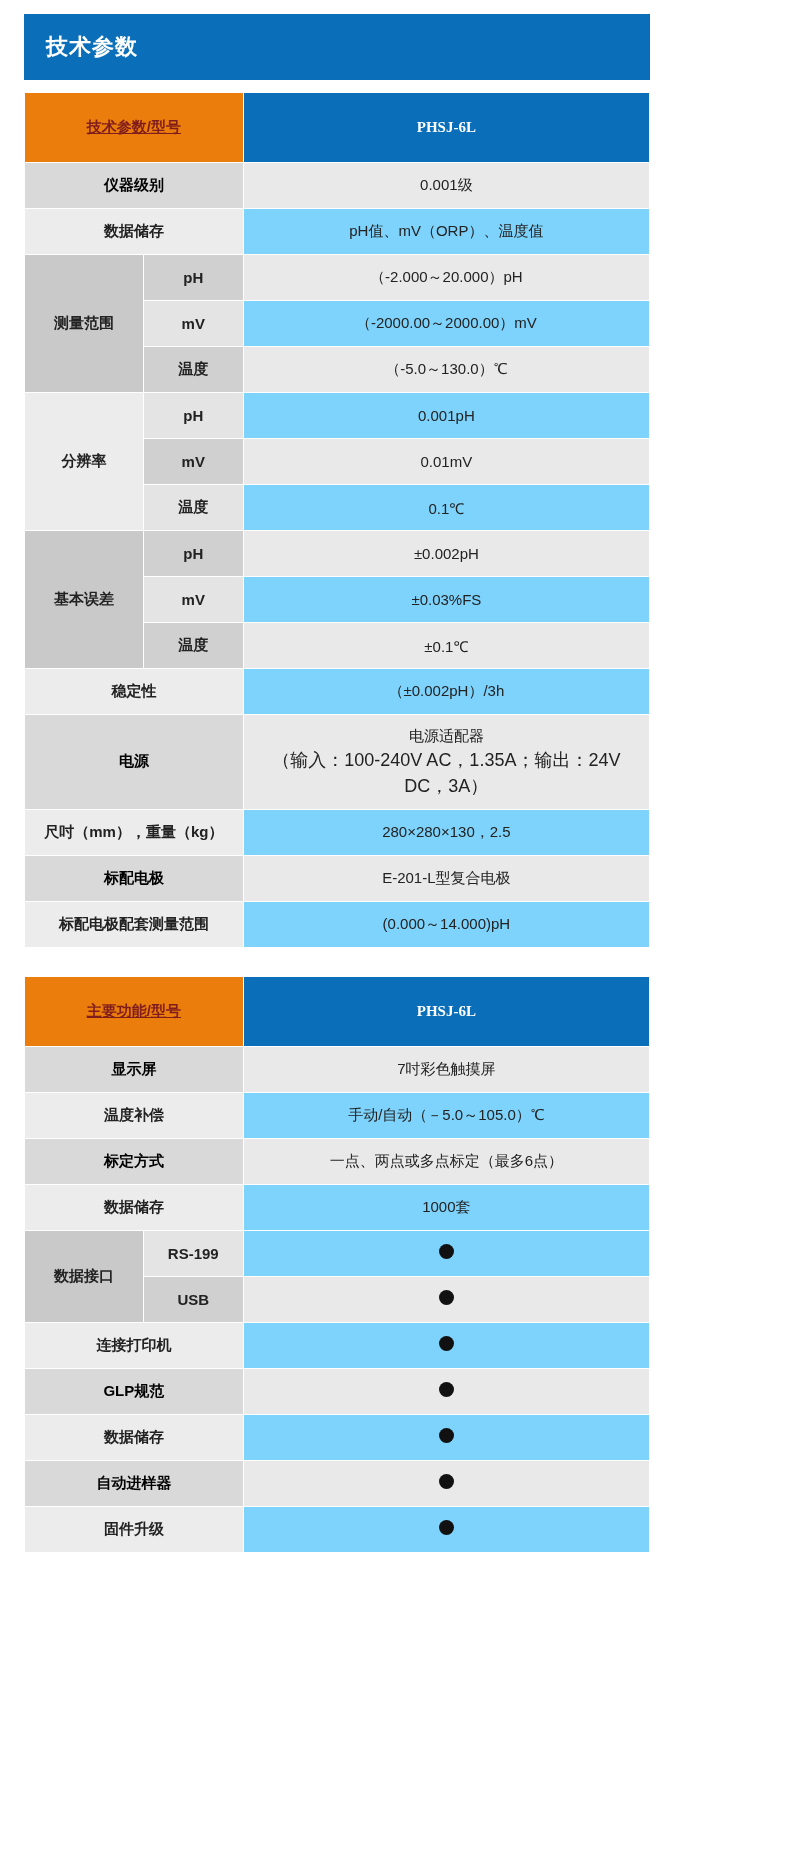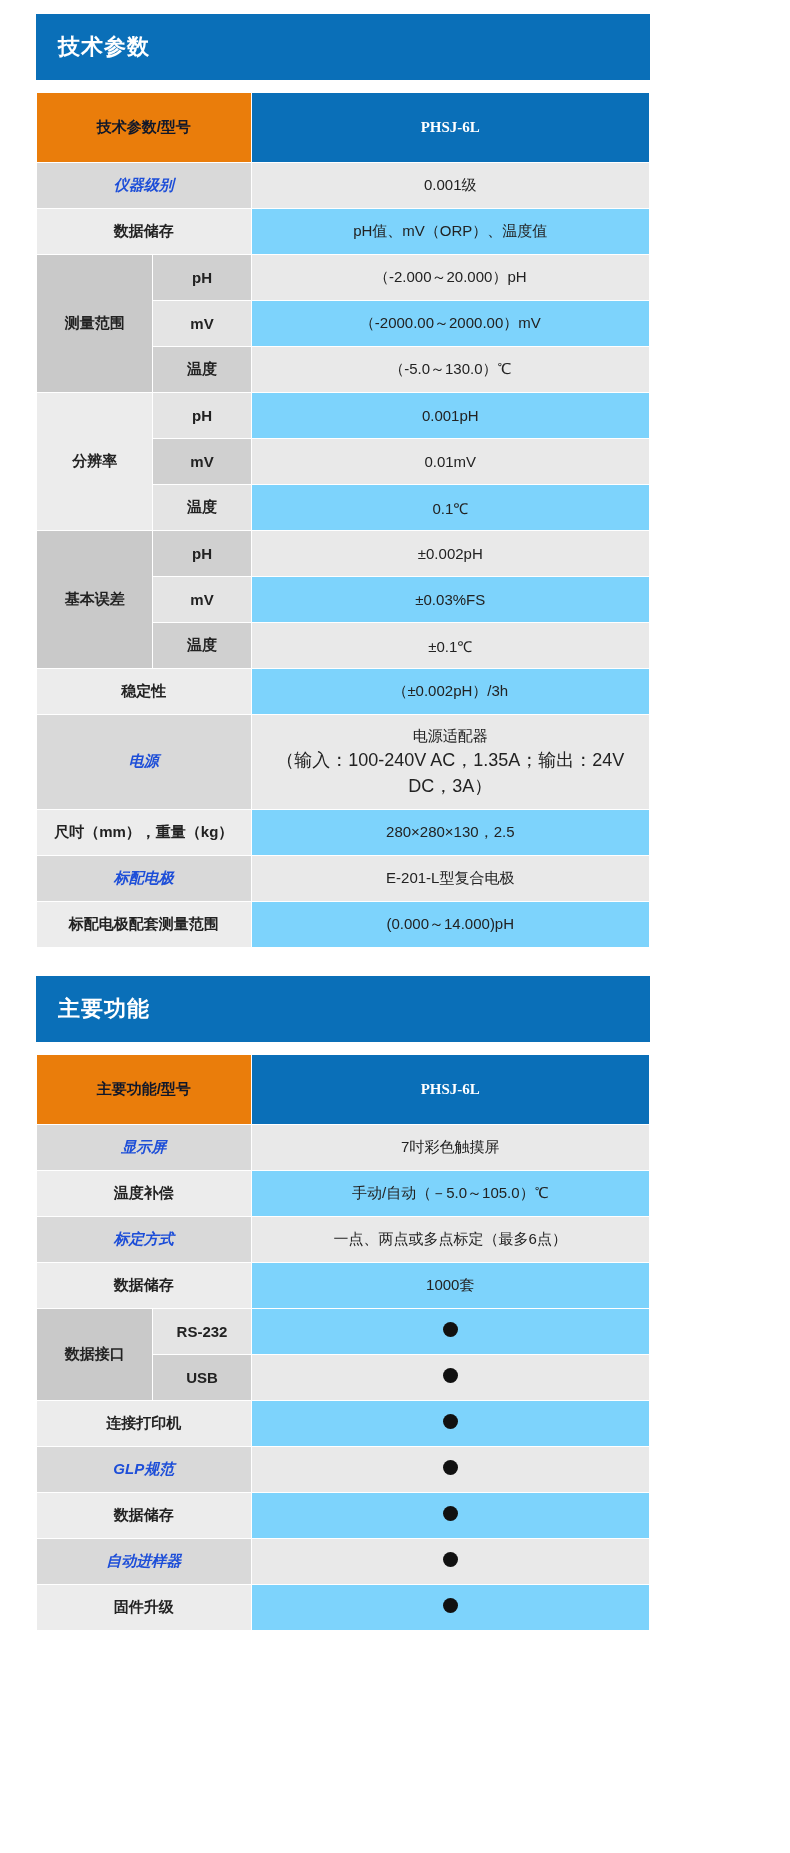--- a/index.html
+++ b/index.html
@@ -9,21 +9,21 @@
   }
   body {
     width: 790px;
     font-family: "Liberation Sans", sans-serif;
     color: #222222;
     -webkit-font-smoothing: antialiased;
   }
   .page {
     width: 670px;
     box-sizing: border-box;
-    padding: 14px 20px 20px 36px;
+    padding: 14px 20px 20px 24px;
     background: #ffffff;
   }
   .section {
     margin-bottom: 28px;
   }
   .section:last-child { margin-bottom: 0; }
 
   .section-banner {
     background: #0a6fb8;
     color: #ffffff;
@@ -43,34 +43,35 @@
   table.spec td, table.spec th {
     border: 1px solid #ffffff;
     vertical-align: middle;
     text-align: center;
     font-size: 15px;
     padding: 10px 6px;
     box-sizing: border-box;
   }
   .head-left {
     background: #ea7d0b;
-    color: #0f172a;
+    color: #7f1d1d;
     font-size: 19px;
     font-weight: bold;
     height: 70px;
+    text-decoration: underline;
   }
   .head-right {
     background: #0a6fb8;
     color: #ffffff;
     font-size: 23px;
     font-weight: bold;
     height: 70px;
     font-family: Liberation Serif, serif;
   }
-  .lbl-a { background: #d9d9d9; color: #1d4ed8; font-weight: bold; font-style: italic; }
+  .lbl-a { background: #d9d9d9; color: #000000; font-weight: bold; }
   .lbl-b { background: #ececec; color: #222; font-weight: bold; }
   .grp   { background: #c9c9c9; color: #222; font-weight: bold; }
   .val-a { background: #e9e9e9; color: #222; }
   .val-b { background: #7dd3fc; color: #222; }
   .sub-a { background: #d0d0d0; color: #222; font-weight: bold; }
   .sub-b { background: #e4e4e4; color: #222; font-weight: bold; }
 
   .val-two-line { line-height: 1.45; }
   .small { font-size: 18px; }
   .dot {
@@ -181,21 +182,20 @@
         <tr>
           <td class="lbl-b cell-tall" colspan="2">标配电极配套测量范围</td>
           <td class="val-b cell-tall">(0.000～14.000)pH</td>
         </tr>
       </tbody>
     </table>
   </div>
 
   <div class="section">
 
-    <div class="section-banner">主要功能</div>
 
     <table class="spec">
       <colgroup>
         <col style="width:19%">
           <col style="width:16%">
           <col style="width:65%">
       </colgroup>
       <tbody>
         <tr>
           <th class="head-left" colspan="2">主要功能/型号</th>
@@ -217,21 +217,21 @@
           <td class="val-a cell-tall">一点、两点或多点标定（最多6点）</td>
         </tr>
 
         <tr>
           <td class="lbl-b cell-tall" colspan="2">数据储存</td>
           <td class="val-b cell-tall">1000套</td>
         </tr>
 
         <tr>
           <td class="grp" rowspan="2">数据接口</td>
-          <td class="sub-b cell-tall">RS-232</td>
+          <td class="sub-b cell-tall">RS-199</td>
           <td class="val-b cell-tall">
             <span class="dot"></span>
           </td>
         </tr>
         <tr>
           <td class="sub-a cell-tall">USB</td>
           <td class="val-a cell-tall">
             <span class="dot"></span>
           </td>
         </tr>

